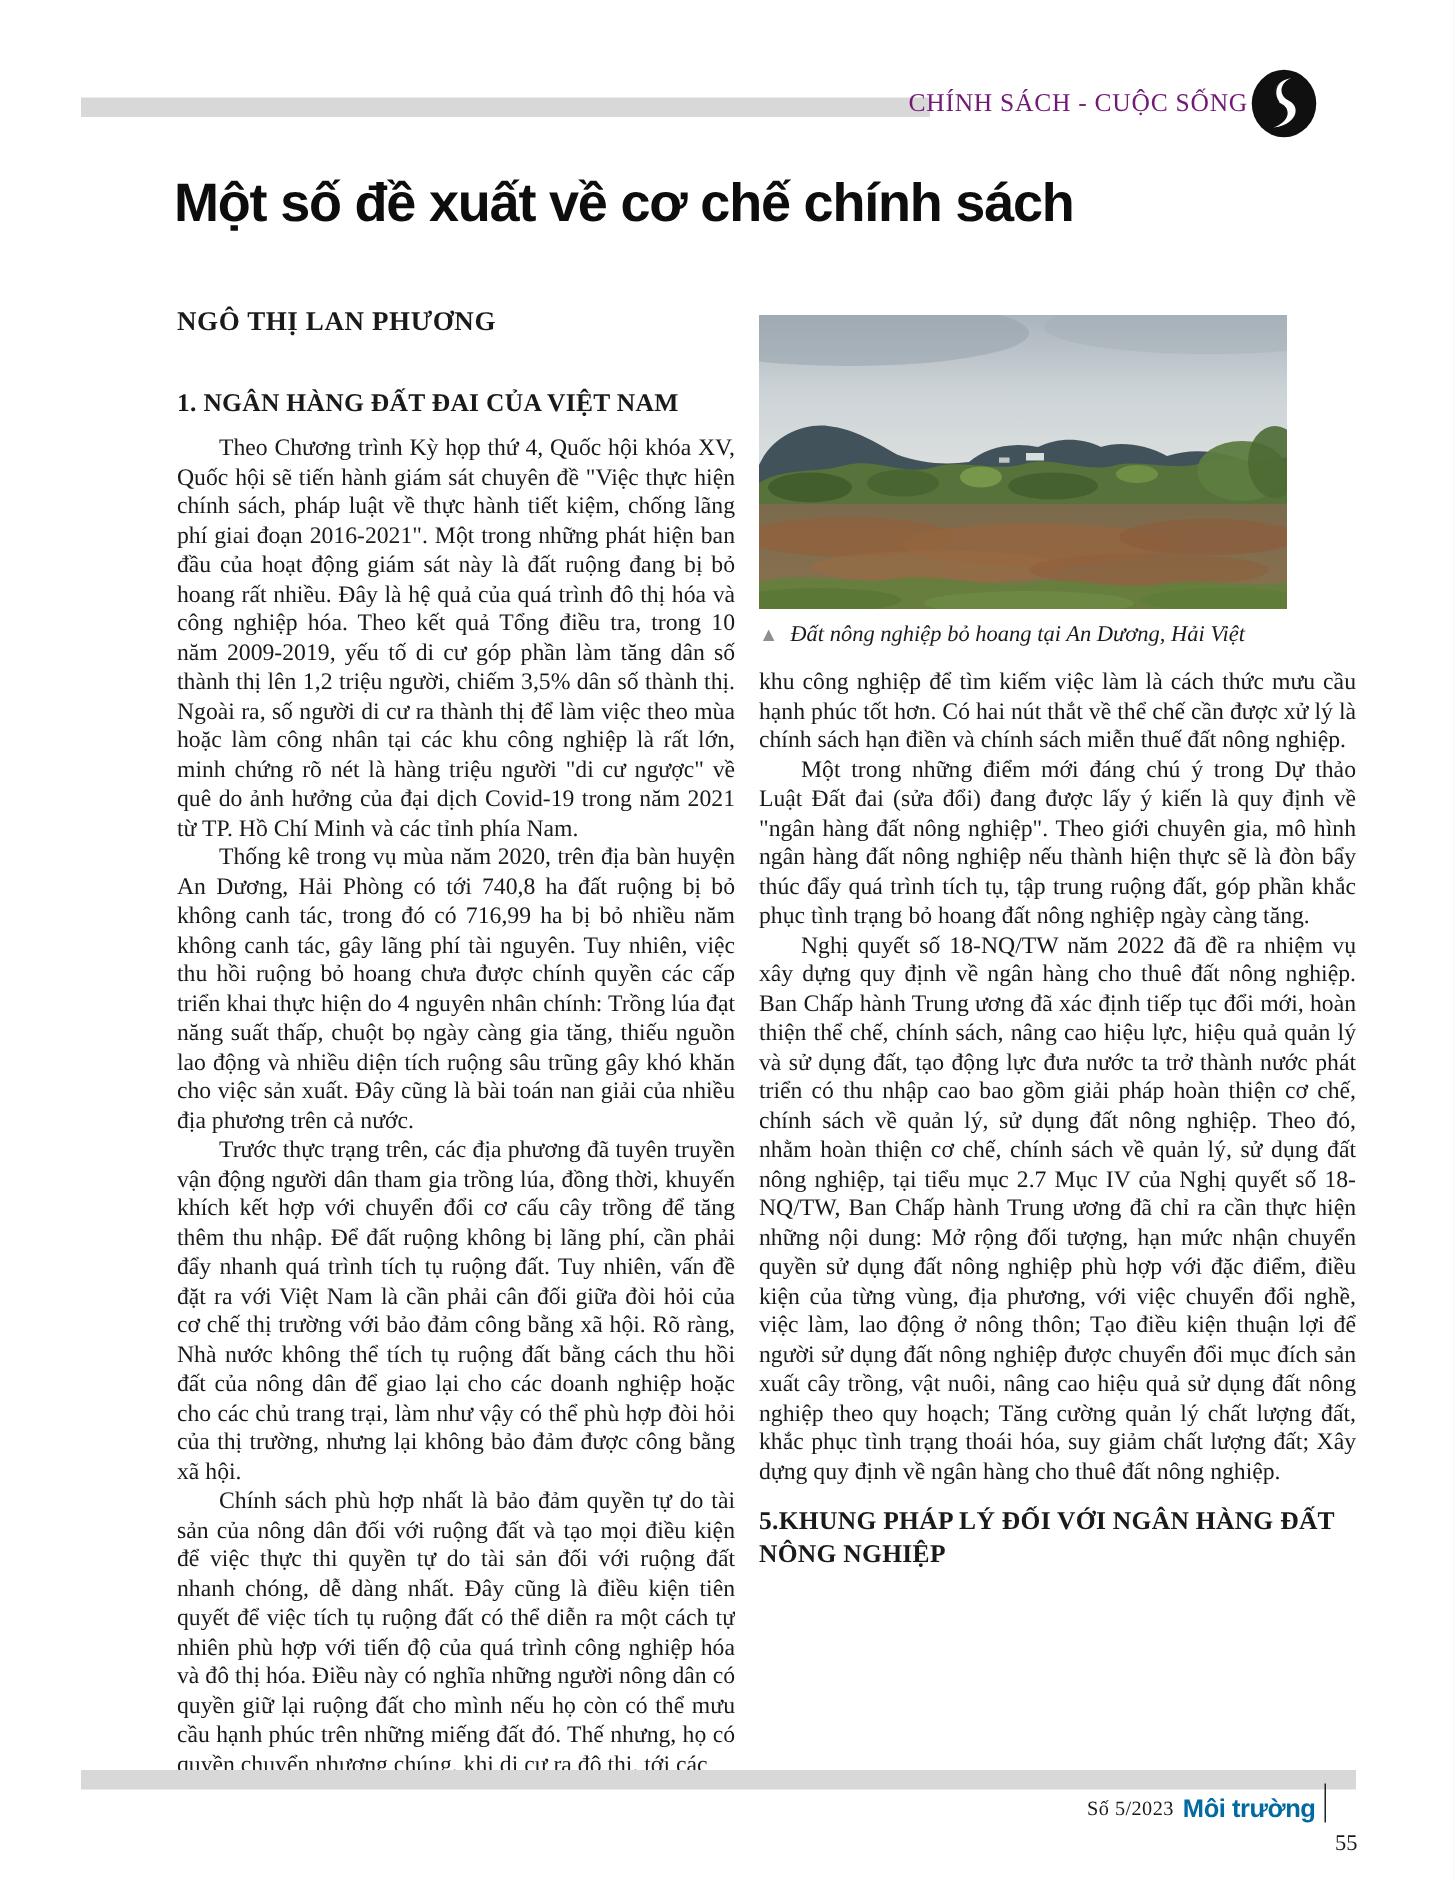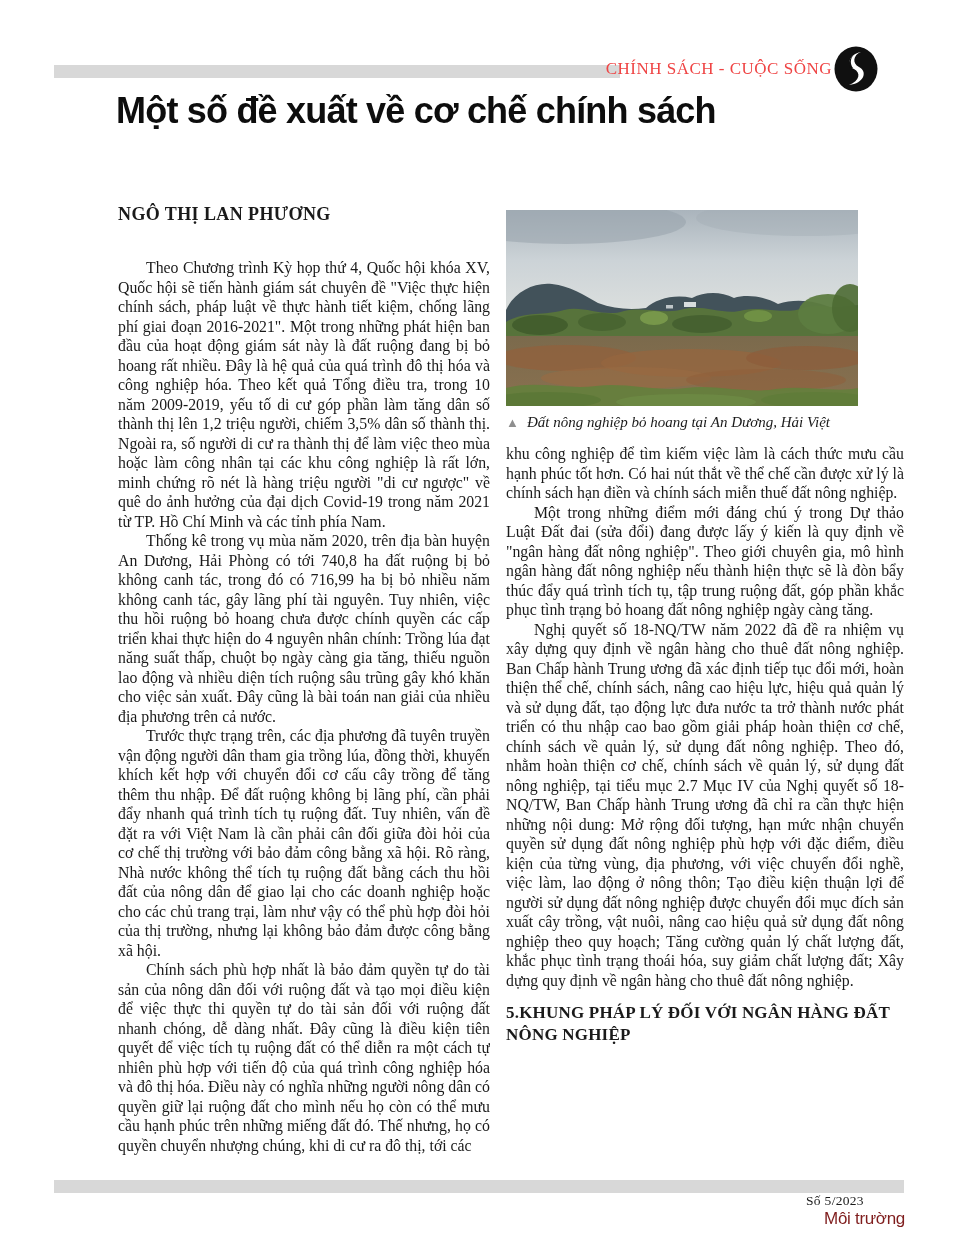--- a/index.html
+++ b/index.html
@@ -5,26 +5,26 @@
   html,body{margin:0;padding:0;background:#f2f2f2;}
   .page{
     position:relative;width:969px;height:1254px;margin:0 auto;
     background:#ffffff;overflow:hidden;
     font-family:"Liberation Serif", serif;color:#1a1a1a;
   }
   
   .header-bar{position:absolute;left:54px;top:65px;width:566px;height:13px;background:#d8d8d8;}
   .header-label{
     position:absolute;left:0;top:59px;width:832px;text-align:right;
-    font-family:"Liberation Serif",serif;font-size:17px;letter-spacing:.5px;color:#ef4444;
+    font-family:"Liberation Serif",serif;font-size:17px;letter-spacing:.5px;color:#701a75;
   }
   .header-logo{position:absolute;left:833px;top:45px;width:46px;height:48px;}
   
   .title{
-    position:absolute;left:116px;top:88px;width:720px;margin:0;
+    position:absolute;left:116px;top:112px;width:720px;margin:0;
     font-family:"Liberation Sans",sans-serif;font-weight:bold;
     font-size:36px;line-height:45px;letter-spacing:-.8px;color:#0d0d0d;
   }
   .title span{display:block;}
   .author{
     position:absolute;left:118px;top:204px;
     font-weight:bold;font-size:18px;letter-spacing:.4px;
   }
   .affiliation{
     position:absolute;left:118px;top:226px;
@@ -47,26 +47,26 @@
   .photo svg{display:block;}
   .caption{
     margin:7px 0 12px 0;width:352px;
     font-style:italic;font-size:15px;line-height:19px;
   }
   .caption .tri{color:#8f8f8f;font-style:normal;font-size:13px;margin-right:8px;}
   
   .footer-bar{position:absolute;left:54px;top:1180px;width:850px;height:13px;background:#d8d8d8;}
   .footer-meta{
     position:absolute;top:1193px;right:64px;height:26px;
-    display:flex;flex-direction:column;
+    display:flex;align-items:center;
   }
   .footer-meta .issue{font-size:13.5px;letter-spacing:.3px;}
   .footer-meta .mag{
-    font-family:"Liberation Sans",sans-serif;font-weight:normal;
-    font-size:17px;color:#7f1d1d;letter-spacing:-.3px;margin-left:18px;
+    font-family:"Liberation Sans",sans-serif;font-weight:bold;
+    font-size:17px;color:#0369a1;letter-spacing:-.3px;margin-left:6px;
   }
   .footer-meta .divider{
     display:inline-block;width:1px;height:26px;background:#222;
     margin:0 6px;transform:translateY(-4px);
   }
   .footer-meta .pagenum{font-size:15px;margin-top:46px;}
 </style>
 </head>
 <body>
 
@@ -81,20 +81,21 @@
       <path d="M20 23 C17 19 17 13 21 10 C16 13 14.5 19 17.5 23 Z" fill="#101010"></path>
     </svg>
   </div>
 
   <h1 class="title">
     <span>Một số đề xuất về cơ chế chính sách</span>
   </h1>
   <div class="author">NGÔ THỊ LAN PHƯƠNG</div>
 
   <div class="col col-left">
+    <h2>1. NGÂN HÀNG ĐẤT ĐAI CỦA VIỆT NAM</h2>
     <p>Theo Chương trình Kỳ họp thứ 4, Quốc hội khóa XV, Quốc hội sẽ tiến hành giám sát chuyên đề "Việc thực hiện chính sách, pháp luật về thực hành tiết kiệm, chống lãng phí giai đoạn 2016-2021". Một trong những phát hiện ban đầu của hoạt động giám sát này là đất ruộng đang bị bỏ hoang rất nhiều. Đây là hệ quả của quá trình đô thị hóa và công nghiệp hóa. Theo kết quả Tổng điều tra, trong 10 năm 2009-2019, yếu tố di cư góp phần làm tăng dân số thành thị lên 1,2 triệu người, chiếm 3,5% dân số thành thị. Ngoài ra, số người di cư ra thành thị để làm việc theo mùa hoặc làm công nhân tại các khu công nghiệp là rất lớn, minh chứng rõ nét là hàng triệu người "di cư ngược" về quê do ảnh hưởng của đại dịch Covid-19 trong năm 2021 từ TP. Hồ Chí Minh và các tỉnh phía Nam.</p>
     <p>Thống kê trong vụ mùa năm 2020, trên địa bàn huyện An Dương, Hải Phòng có tới 740,8 ha đất ruộng bị bỏ không canh tác, trong đó có 716,99 ha bị bỏ nhiều năm không canh tác, gây lãng phí tài nguyên. Tuy nhiên, việc thu hồi ruộng bỏ hoang chưa được chính quyền các cấp triển khai thực hiện do 4 nguyên nhân chính: Trồng lúa đạt năng suất thấp, chuột bọ ngày càng gia tăng, thiếu nguồn lao động và nhiều diện tích ruộng sâu trũng gây khó khăn cho việc sản xuất. Đây cũng là bài toán nan giải của nhiều địa phương trên cả nước.</p>
     <p>Trước thực trạng trên, các địa phương đã tuyên truyền vận động người dân tham gia trồng lúa, đồng thời, khuyến khích kết hợp với chuyển đổi cơ cấu cây trồng để tăng thêm thu nhập. Để đất ruộng không bị lãng phí, cần phải đẩy nhanh quá trình tích tụ ruộng đất. Tuy nhiên, vấn đề đặt ra với Việt Nam là cần phải cân đối giữa đòi hỏi của cơ chế thị trường với bảo đảm công bằng xã hội. Rõ ràng, Nhà nước không thể tích tụ ruộng đất bằng cách thu hồi đất của nông dân để giao lại cho các doanh nghiệp hoặc cho các chủ trang trại, làm như vậy có thể phù hợp đòi hỏi của thị trường, nhưng lại không bảo đảm được công bằng xã hội.</p>
     <p>Chính sách phù hợp nhất là bảo đảm quyền tự do tài sản của nông dân đối với ruộng đất và tạo mọi điều kiện để việc thực thi quyền tự do tài sản đối với ruộng đất nhanh chóng, dễ dàng nhất. Đây cũng là điều kiện tiên quyết để việc tích tụ ruộng đất có thể diễn ra một cách tự nhiên phù hợp với tiến độ của quá trình công nghiệp hóa và đô thị hóa. Điều này có nghĩa những người nông dân có quyền giữ lại ruộng đất cho mình nếu họ còn có thể mưu cầu hạnh phúc trên những miếng đất đó. Thế nhưng, họ có quyền chuyển nhượng chúng, khi di cư ra đô thị, tới các</p>
   </div>
 
   <div class="col col-right">
 
     <div class="photo">
       <svg width="352" height="196" viewBox="0 0 352 196" aria-hidden="true">

